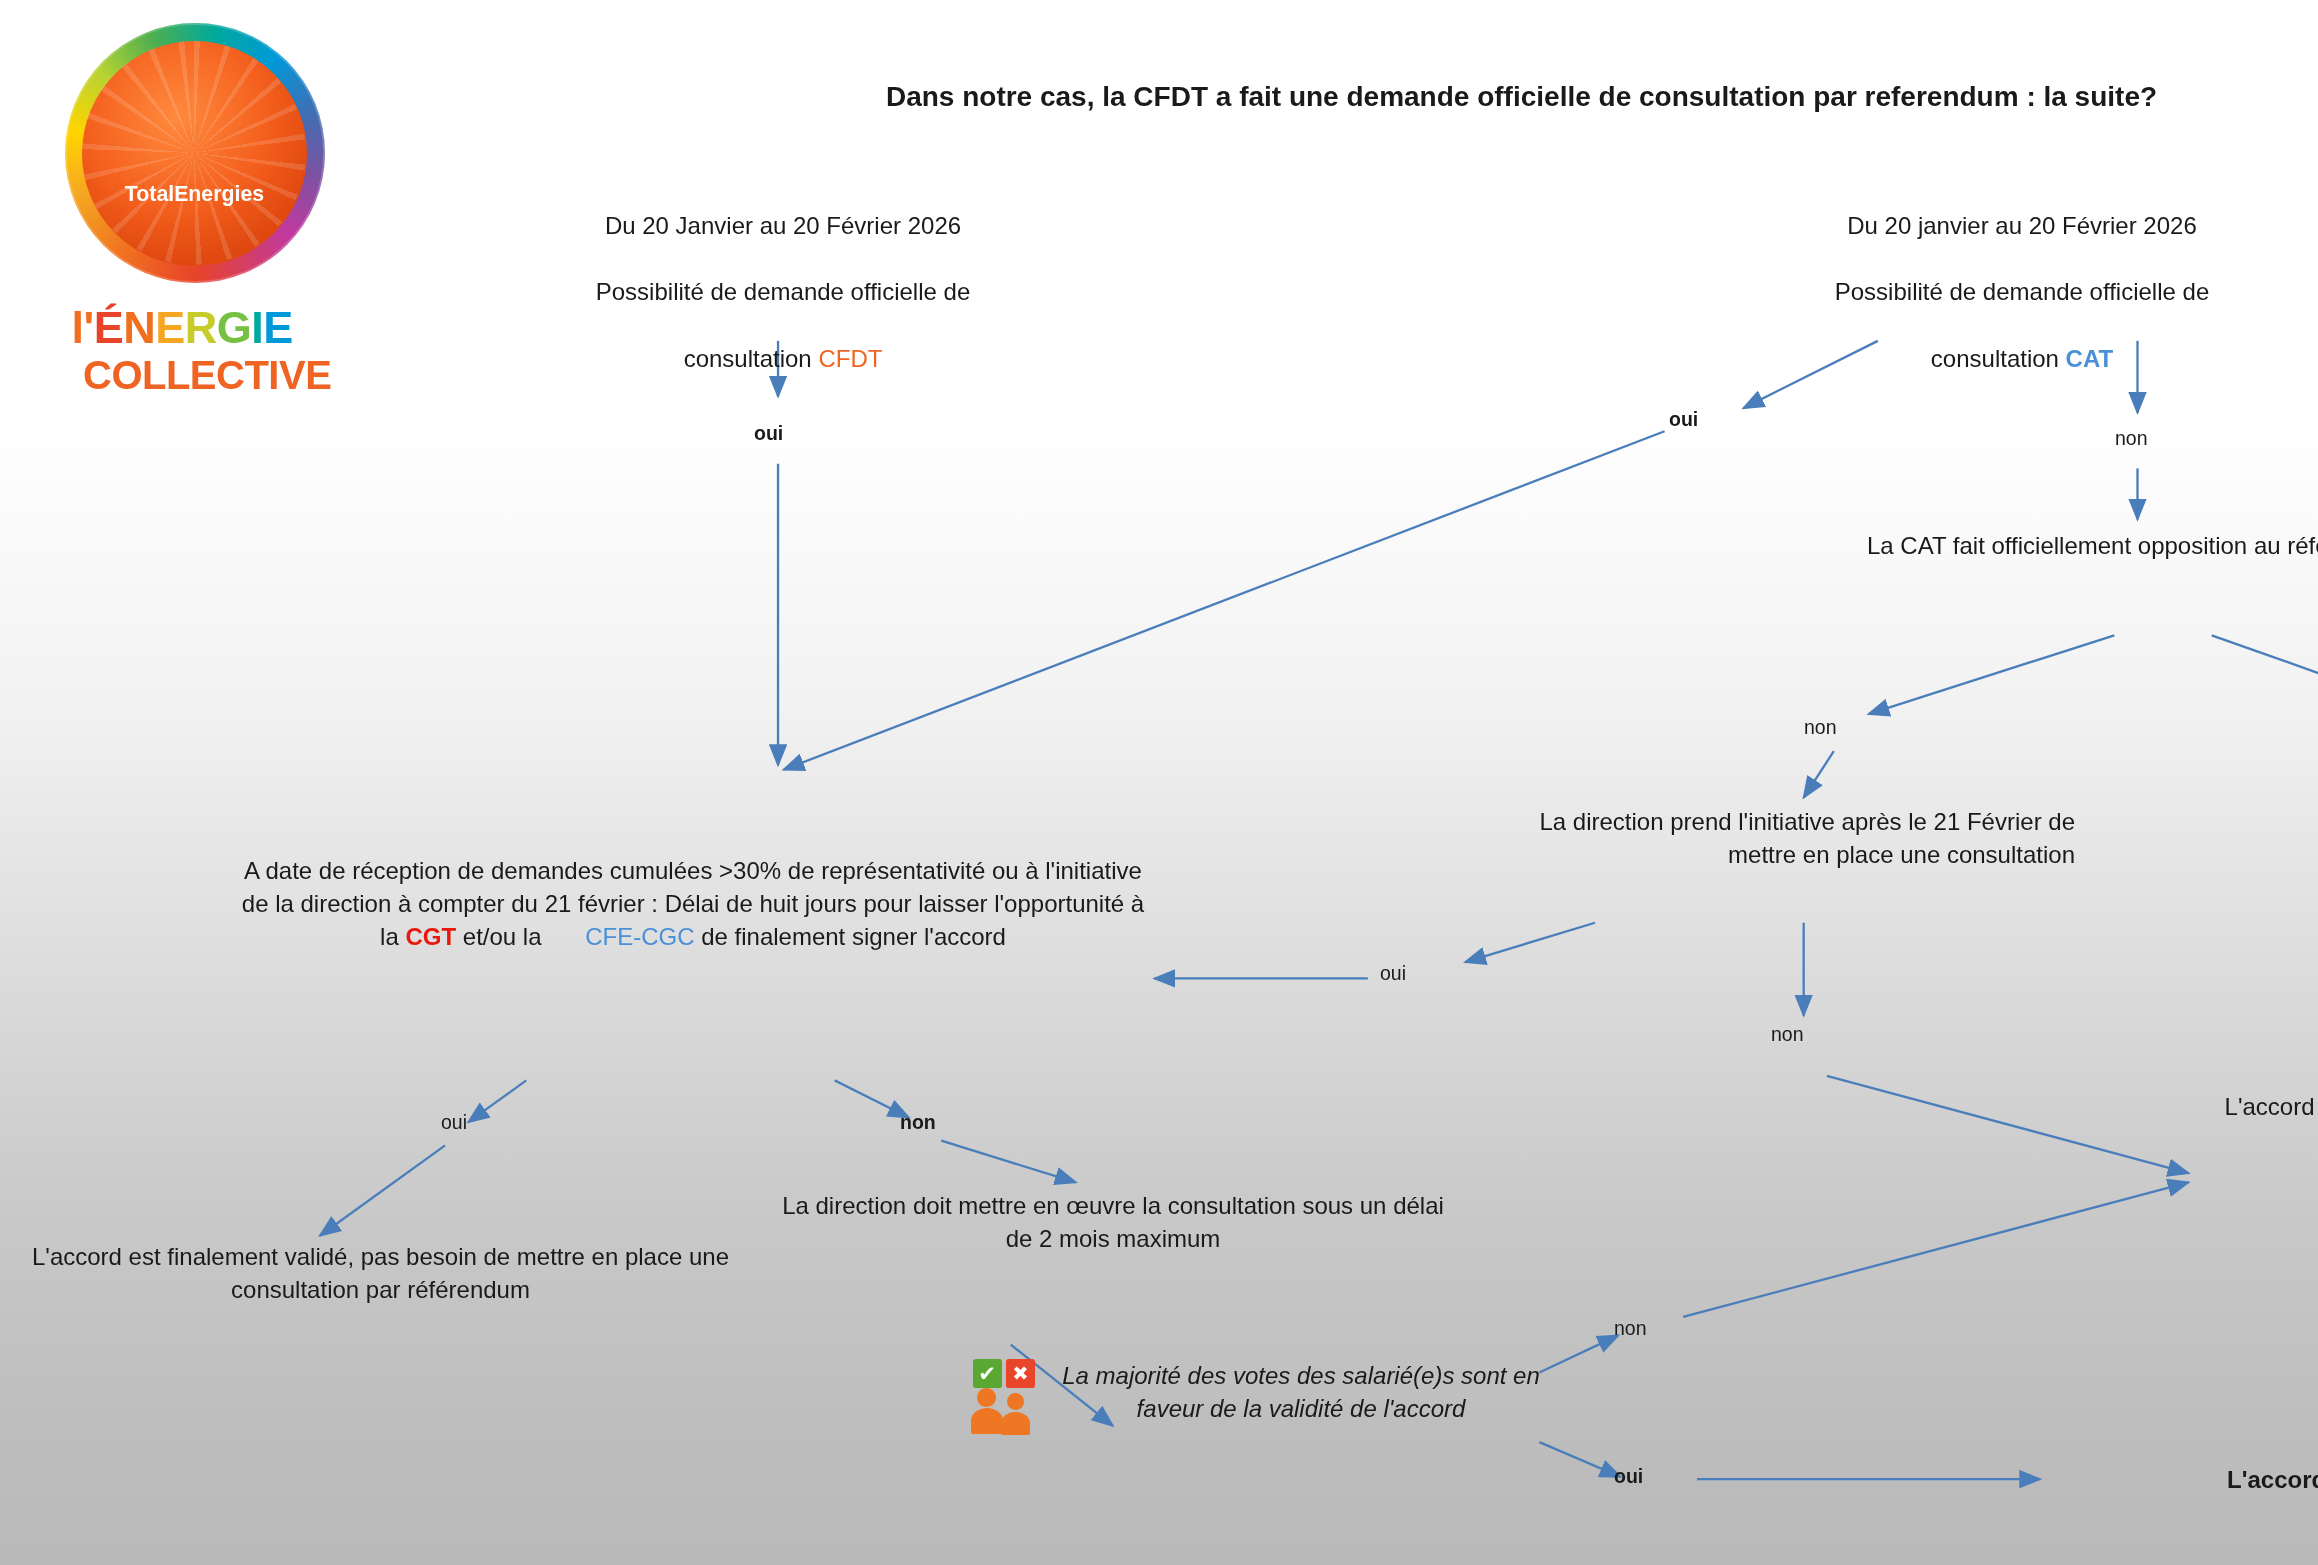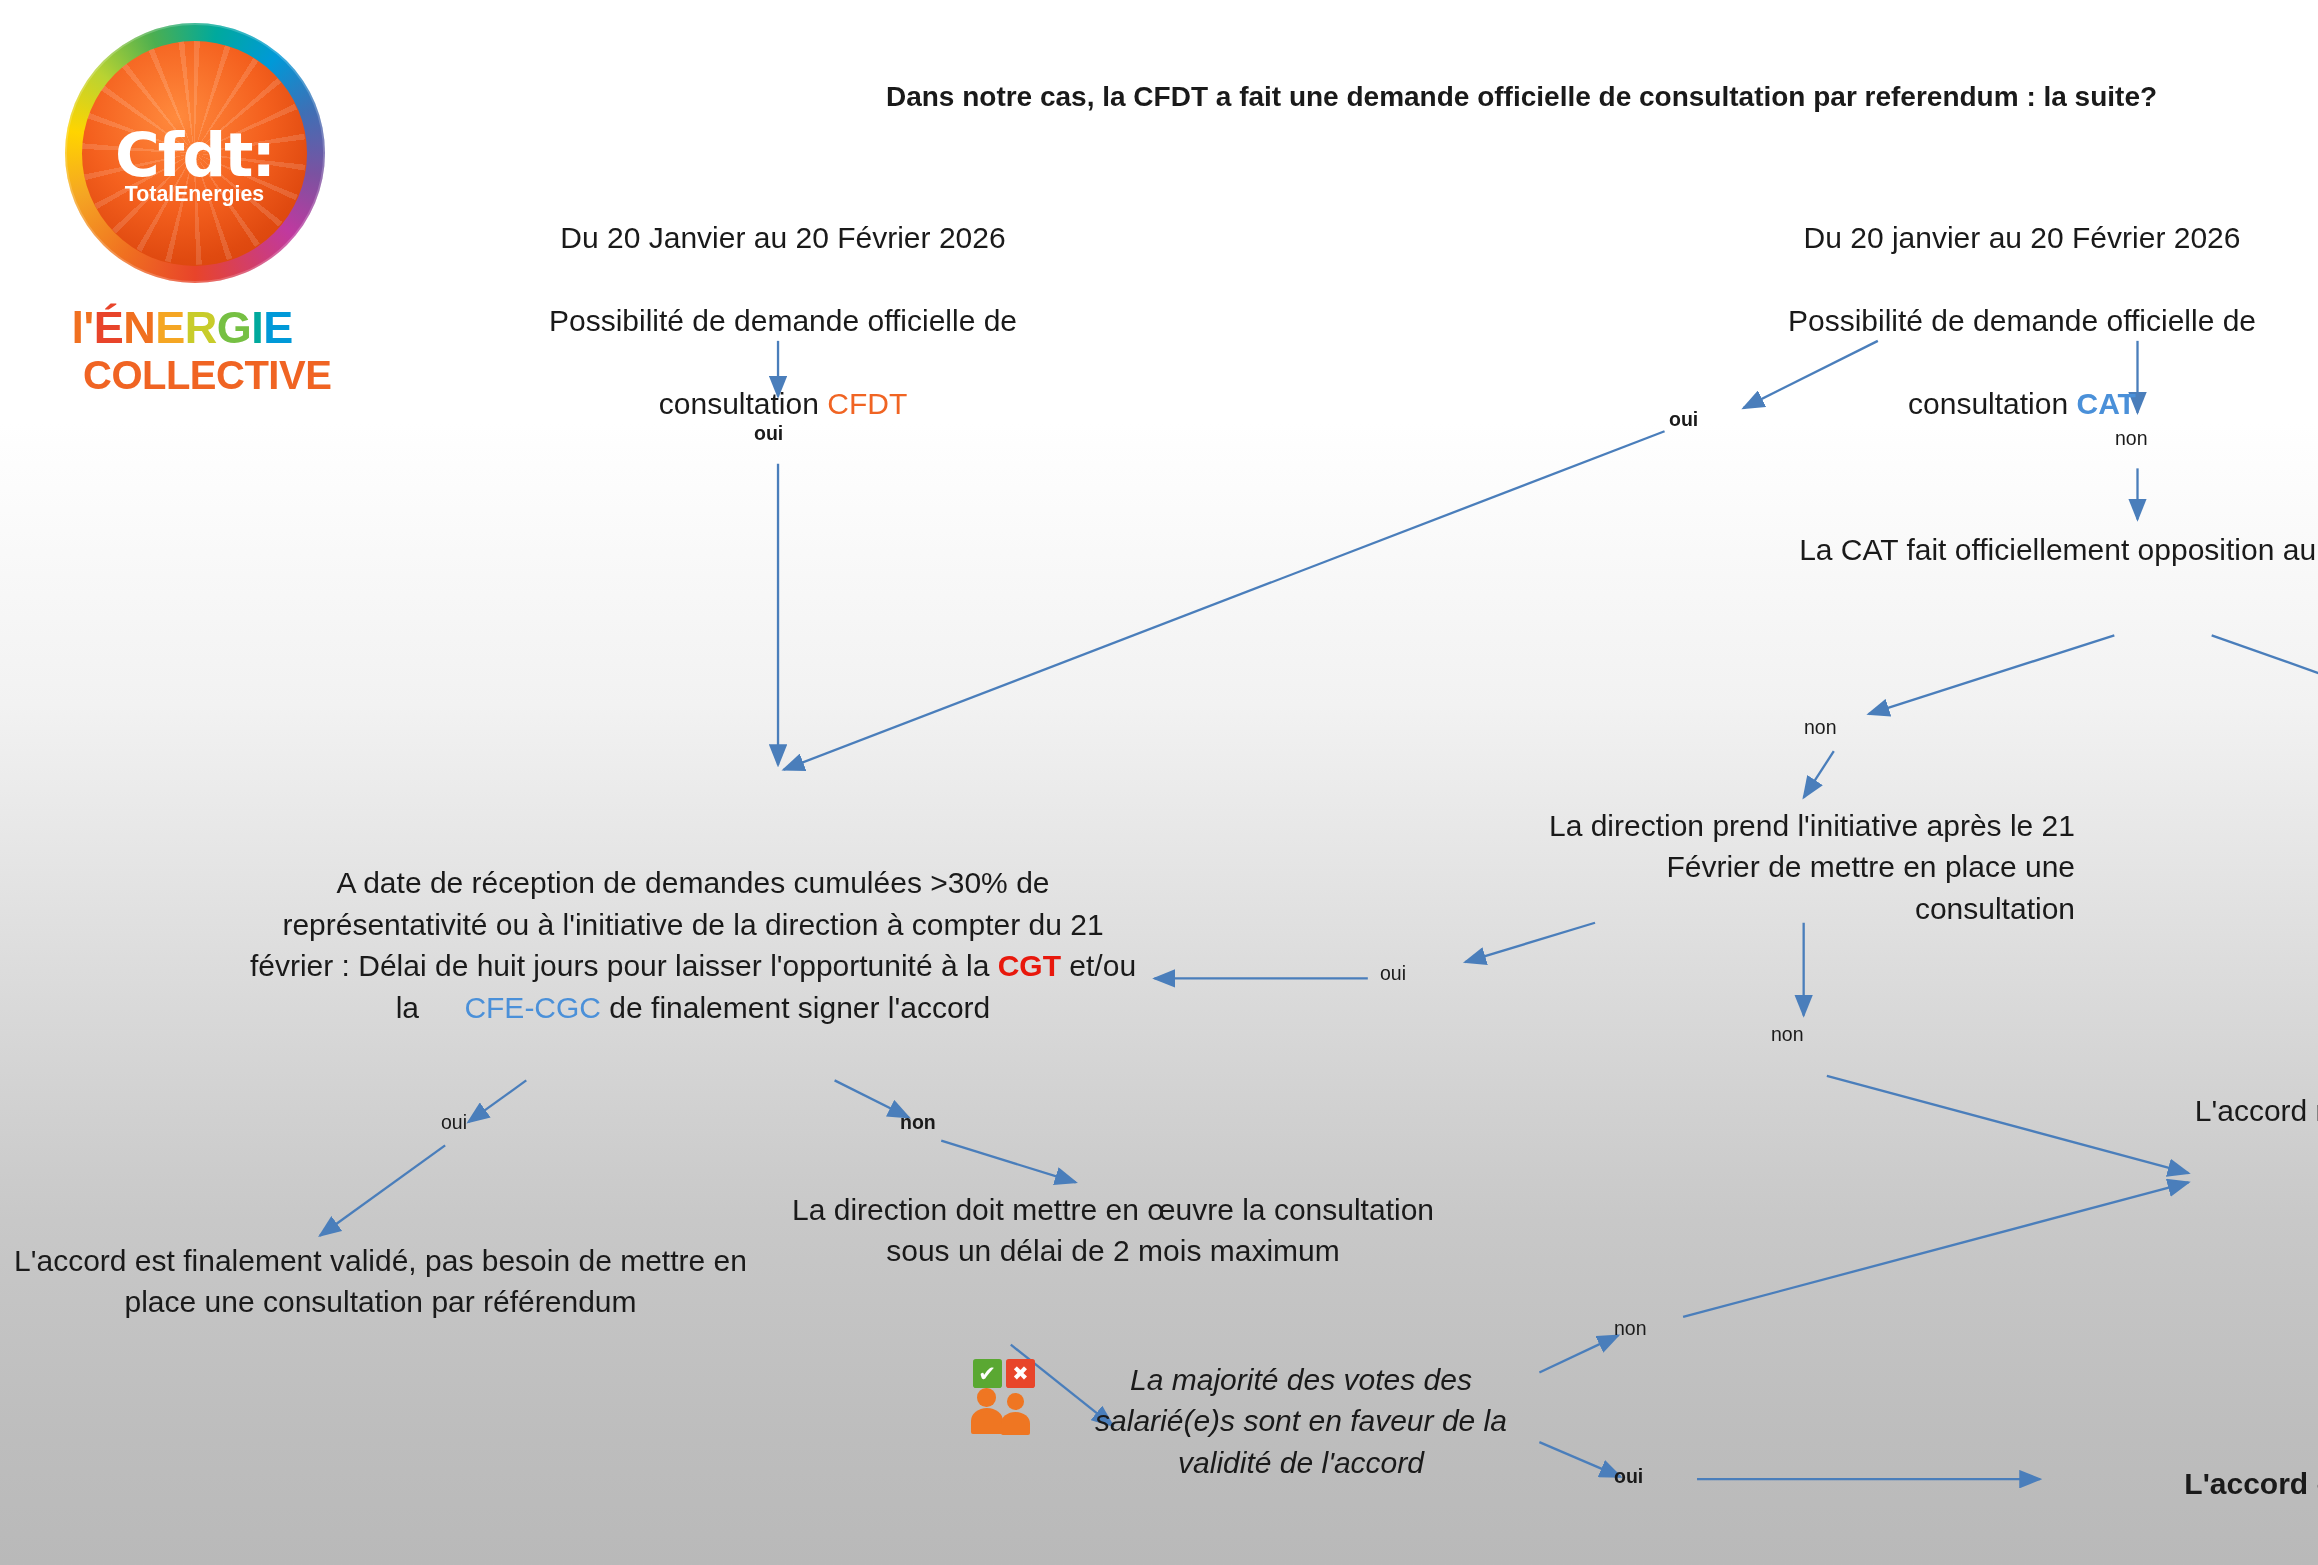--- a/index.html
+++ b/index.html
@@ -104,21 +104,21 @@
     width: 1855px;
     text-align: center;
     font-size: 28px;
     font-weight: bold;
     color: #1a1a1a;
   }
 
   
   .node {
     position: absolute;
-    font-size: 30px;
+    font-size: 24px;
     line-height: 1.38;
     color: #1a1a1a;
     text-align: center;
     white-space: pre-line;
   }
   .node.bold { font-weight: bold; }
   .lbl {
     position: absolute;
     font-size: 19.5px;
     color: #1a1a1a;
@@ -171,21 +171,20 @@
   .vi-head { position: absolute; border-radius: 50%; background: #ef7622; }
 </style>
 </head>
 <body>
 
 <div id="page">
 
   <div class="logo-wrap">
     <div class="logo-disc"></div>
     <div class="logo-rays"></div>
-    <div class="logo-text-main">Cfdt:</div>
     <div class="logo-text-sub">TotalEnergies</div>
     <div class="logo-tag1">
       <span class="c-e2">l'</span><span class="c-e1">É</span><span class="c-e2">N</span><span class="c-e3">E</span><span class="c-e4">R</span><span class="c-e5">G</span><span class="c-e6">I</span><span class="c-e7">E</span>
     </div>
     <div class="logo-tag2">COLLECTIVE</div>
   </div>
 
   <div class="title">Dans notre cas, la CFDT a fait une demande officielle de consultation par referendum : la suite?</div>
 
   <svg id="arrows" viewBox="0 0 6000 3375">

